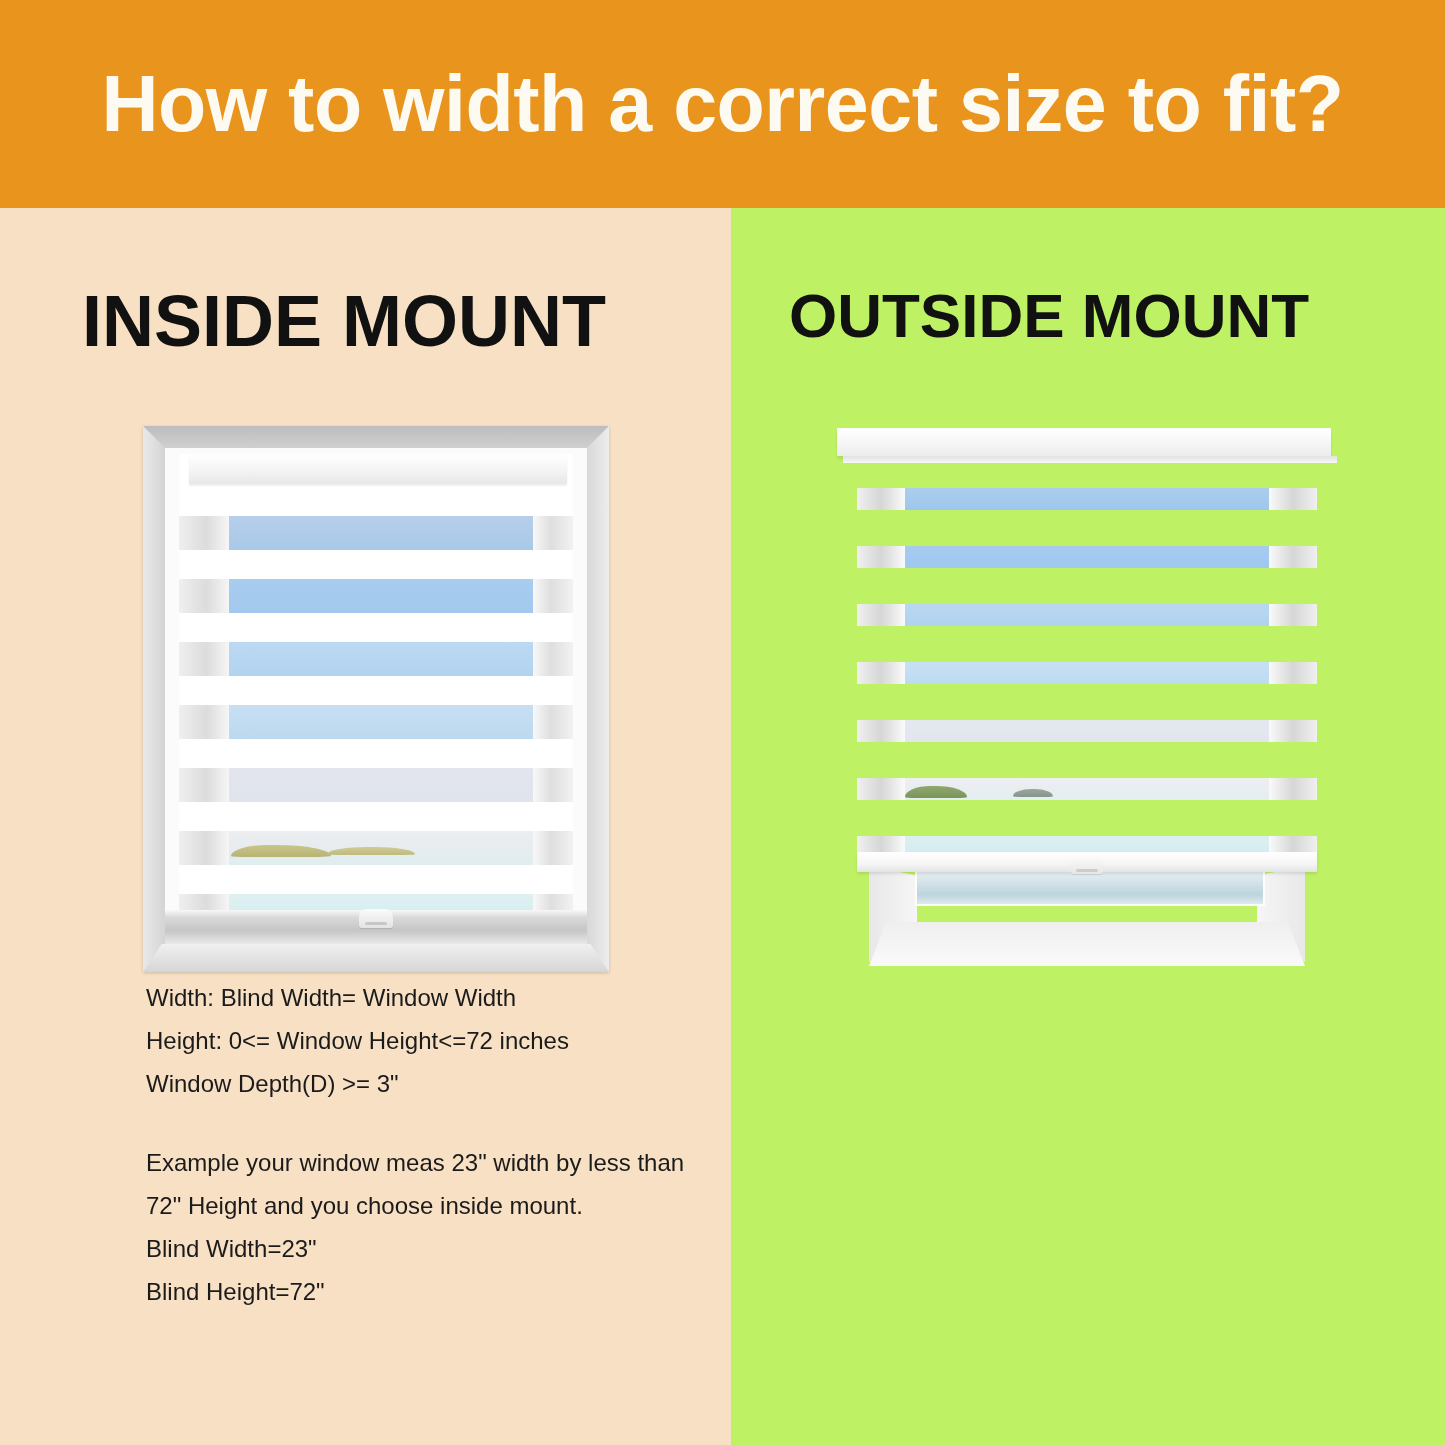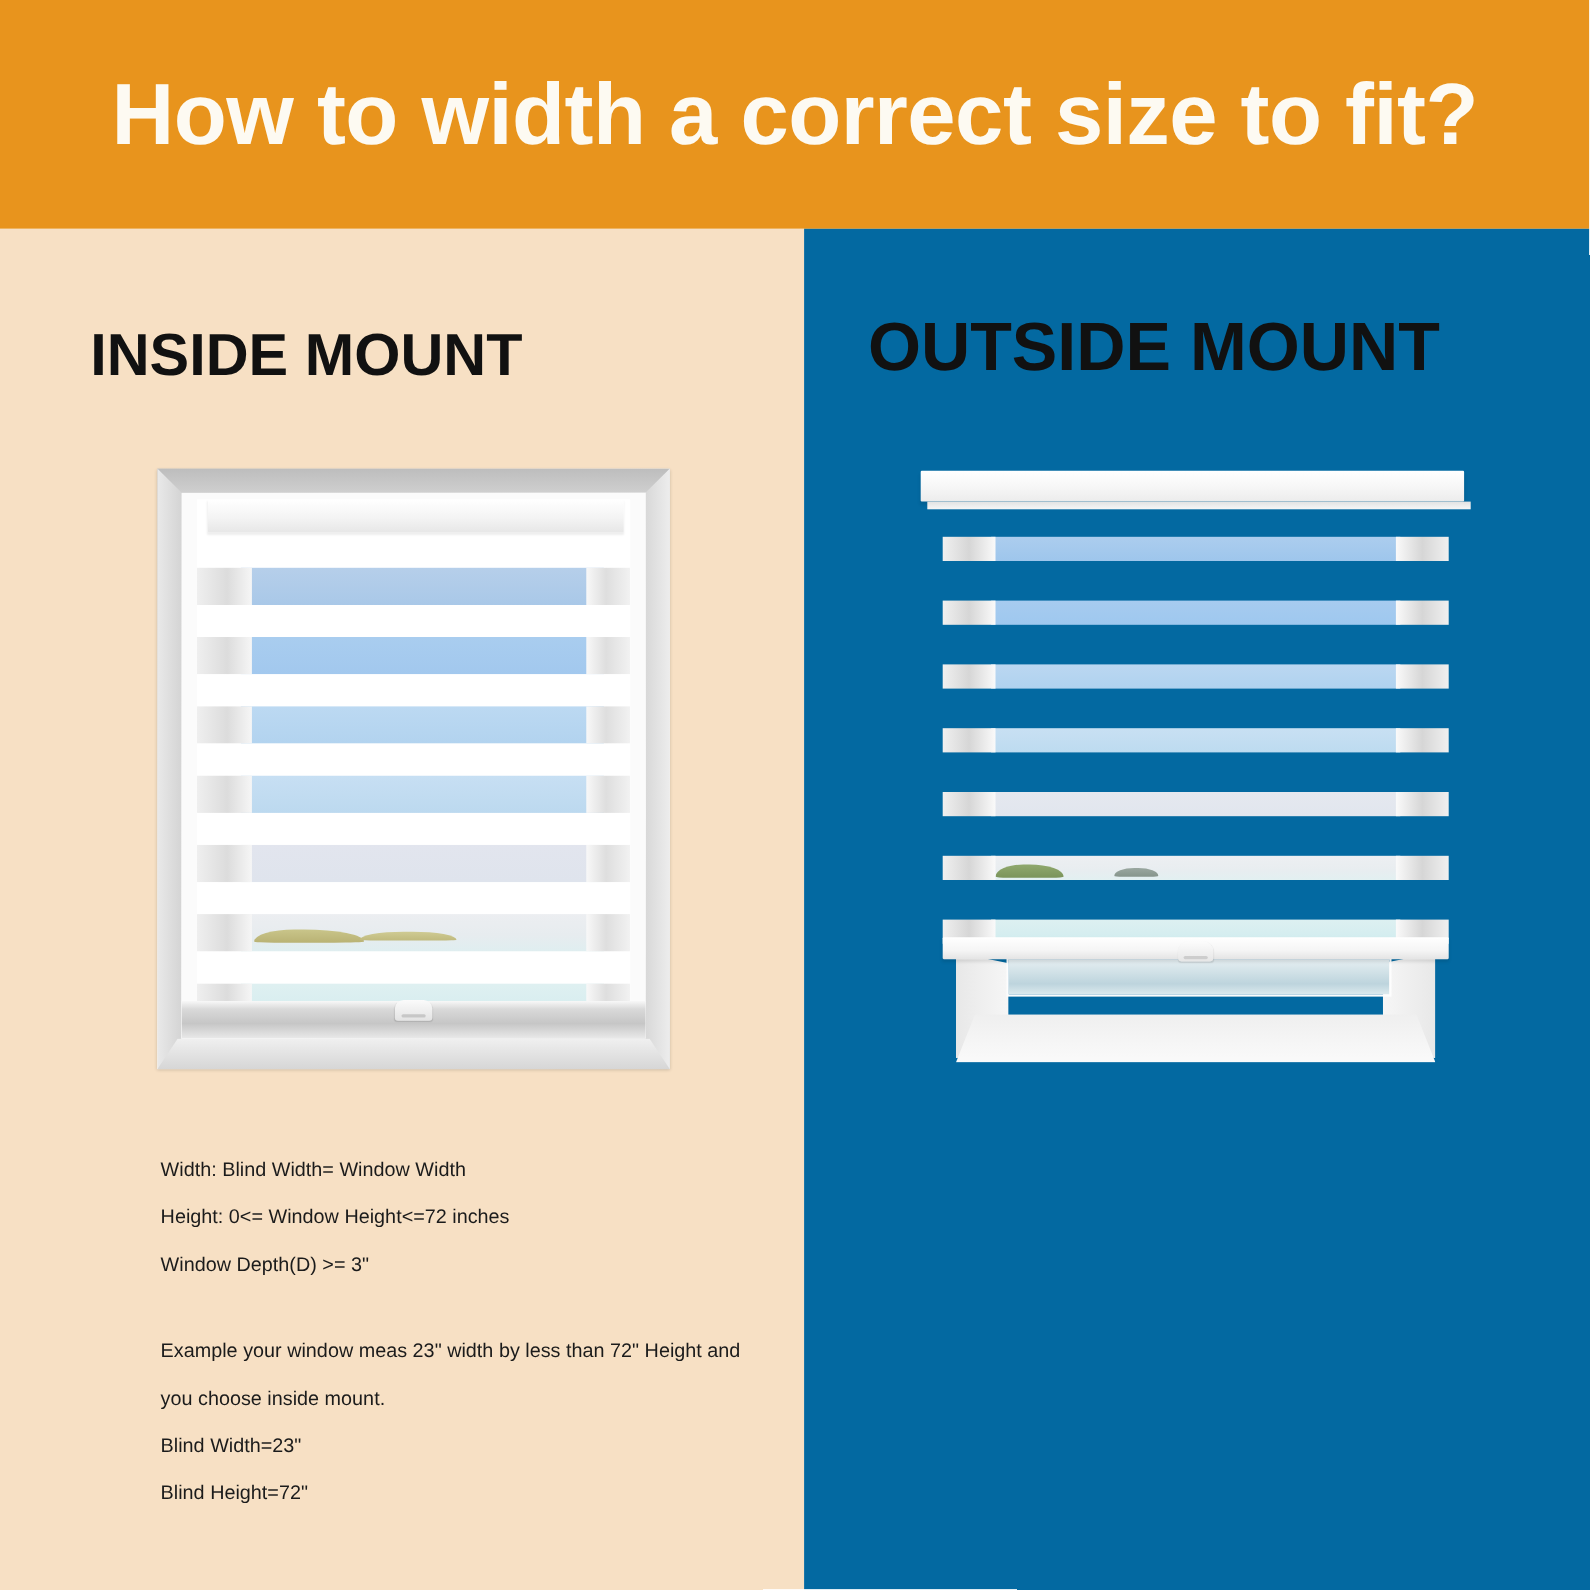--- a/index.html
+++ b/index.html
@@ -24,40 +24,40 @@
     letter-spacing:-0.5px;
     color:#fdfaf2;
     white-space:nowrap;
     transform:scaleX(1.0);
   }
 
   
   .panels{position:absolute;left:0;top:208px;width:1445px;height:1237px;}
   .panel{position:absolute;top:0;height:1237px;}
   .panel-left{left:0;width:731px;background:#f7e0c4;}
-  .panel-right{left:731px;width:714px;background:#0369a1;}
+  .panel-right{left:731px;width:714px;background:#bef264;}
 
   .sec-title{
     position:absolute;
     font-family:"Liberation Sans", sans-serif;
     font-weight:bold;
     color:#111111;
     white-space:nowrap;
   }
-  .sec-title-left{left:82px;top:84px;font-size:54px;letter-spacing:0px;}
+  .sec-title-left{left:82px;top:72px;font-size:72px;letter-spacing:0px;}
   .sec-title-right{left:58px;top:72px;font-size:62px;letter-spacing:0px;}
 
   
   .textblock{
     position:absolute;
     color:#1b1b1b;
     font-family:"Liberation Sans", sans-serif;
   }
   .textblock p{margin:0;}
-  .tb-left{left:146px;top:834px;width:560px;font-size:18px;line-height:43px;}
+  .tb-left{left:146px;top:768px;width:560px;font-size:24px;line-height:43px;}
   .gap{height:36px;}
 
   
   .iw-wrap{position:absolute;left:143px;top:218px;width:466px;height:546px;}
   
   .iw-outer{
     position:absolute;inset:0;
     background:linear-gradient(150deg,#c9c9c9 0%,#e4e4e4 35%,#f4f4f4 70%,#dedede 100%);
     box-shadow:0 1px 3px rgba(0,0,0,.18);
   }

